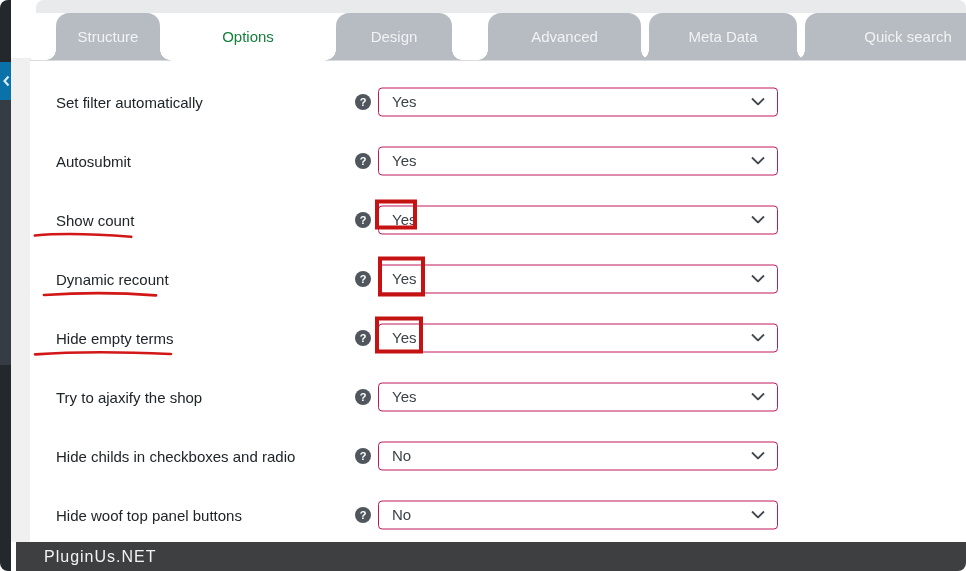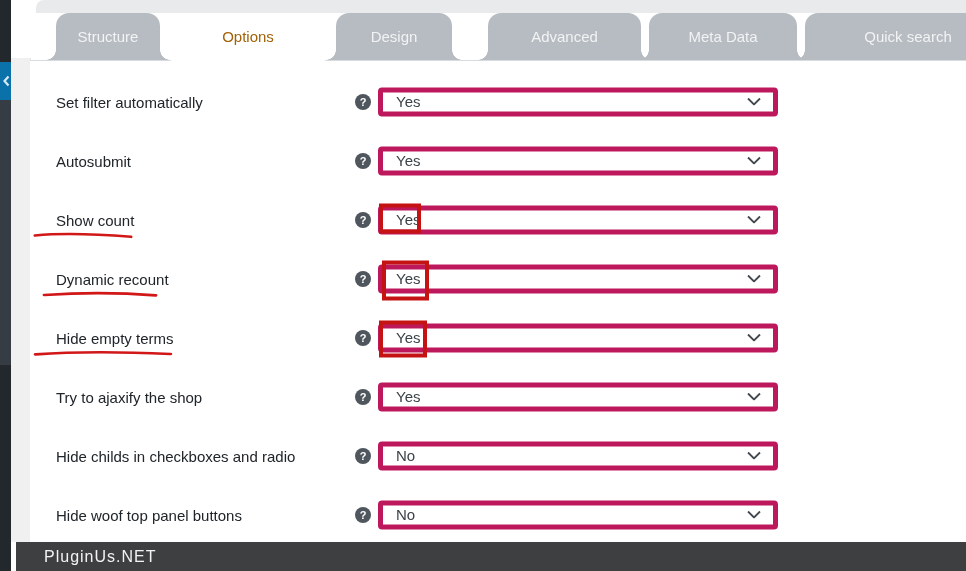--- a/index.html
+++ b/index.html
@@ -1,35 +1,35 @@
 <!DOCTYPE html>
 <html><head>
 <meta charset="utf-8">
 <style>
   html,body{margin:0;padding:0;}
   body{font-family:"Liberation Sans",sans-serif;background:#fff;}
-  .screen{position:relative;width:966px;height:571px;background:#fff;overflow:hidden;}
+  .screen{position:relative;width:966px;height:571px;background:#fff;overflow:hidden;border-radius:8px;}
 
   
   .rail{position:absolute;left:0;top:0;width:11px;height:571px;background:#23282d;z-index:6;}
   .rail-mid{position:absolute;left:0;top:100px;width:11px;height:265px;background:#363c43;}
   .rail-collapse{position:absolute;left:0;top:62px;width:11px;height:38px;background:#0a72a8;cursor:pointer;display:flex;align-items:center;justify-content:center;}
   .gutter{position:absolute;left:11px;top:58px;width:19px;height:484px;background:#f0f0f1;z-index:1;}
   .panel-edge{position:absolute;left:30px;top:58px;width:1px;height:484px;background:#e4e6e8;z-index:1;}
 
   
   .topstrip{position:absolute;left:36px;top:0;right:0;height:13px;background:#e9eaec;border-top-left-radius:8px;z-index:2;}
   .tabline{position:absolute;left:30px;top:60px;right:0;height:1px;background:#d9dcdf;z-index:2;}
   .tabs{position:absolute;left:36px;top:13px;right:0;height:49px;z-index:3;}
   .tab{position:absolute;top:0;height:47px;background:#b7bcc2;border-radius:13px 13px 0 0;
        color:#f1f3f4;font-size:15px;text-align:center;line-height:47px;cursor:pointer;}
   .tab::before,.tab::after{content:"";position:absolute;bottom:0;width:10px;height:10px;}
   .tab::before{left:-10px;background:radial-gradient(circle at 0 0, rgba(0,0,0,0) 9.5px, #b7bcc2 10px);}
   .tab::after{right:-10px;background:radial-gradient(circle at 100% 0, rgba(0,0,0,0) 9.5px, #b7bcc2 10px);}
-  .tab.active{background:#fff;color:#a16207;height:49px;z-index:4;}
+  .tab.active{background:#fff;color:#15803d;height:49px;z-index:4;}
   .tab.active::before{background:radial-gradient(circle at 0 0, rgba(0,0,0,0) 9.5px, #fff 10px);}
   .tab.active::after{background:radial-gradient(circle at 100% 0, rgba(0,0,0,0) 9.5px, #fff 10px);}
   .tab-structure{left:20px;width:104px;}
   .tab-options{left:140px;width:144px;}
   .tab-design{left:300px;width:116px;}
   .tab-advanced{left:452px;width:153px;}
   .tab-metadata{left:613px;width:148px;}
   .tab-quicksearch{left:769px;width:160px;padding-left:23px;}
 
   
@@ -37,21 +37,21 @@
   .row{position:relative;height:59px;}
   .row-label{position:absolute;left:26px;top:50%;transform:translateY(-50%);font-size:15px;color:#20252a;white-space:nowrap;}
   .redline{position:absolute;top:calc(50% + 12px);height:7px;}
   .redline path{fill:none;stroke:#d11717;stroke-width:3;stroke-linecap:round;}
   .redline-a{left:3px;width:100px;}
   .redline-b{left:12px;width:116px;}
   .redline-c{left:3px;width:140px;}
   .help{position:absolute;left:325px;top:50%;transform:translateY(-50%);width:16px;height:16px;border-radius:50%;
         background:#4f565d;color:#fff;font-size:11px;font-weight:bold;display:flex;align-items:center;justify-content:center;cursor:pointer;}
   .selectbox{position:absolute;left:348px;top:50%;transform:translateY(-50%);width:400px;height:29px;
-             border:5px solid #be185d;border-radius:4px;background:#fff;box-sizing:border-box;cursor:pointer;}
+             border:1px solid #be185d;border-radius:4px;background:#fff;box-sizing:border-box;cursor:pointer;}
   .select-value{position:absolute;left:13px;top:50%;transform:translateY(-50%);font-size:15px;color:#3b4248;}
   .select-chevron{position:absolute;right:12px;top:50%;transform:translateY(-50%);width:14px;height:8px;}
   .select-chevron path{fill:none;stroke:#43494f;stroke-width:1.8;}
   .redbox{position:absolute;border:4px solid #c51212;box-sizing:border-box;}
   .rb-a{left:-4px;top:-7px;width:42px;height:30px;}
   .rb-b{left:-1px;top:-9px;width:47px;height:40px;}
   .rb-c{left:-4px;top:-8px;width:48px;height:37px;}
 
   
   .footer{position:absolute;left:0;bottom:0;width:966px;height:29px;background:#3e3f41;z-index:5;

